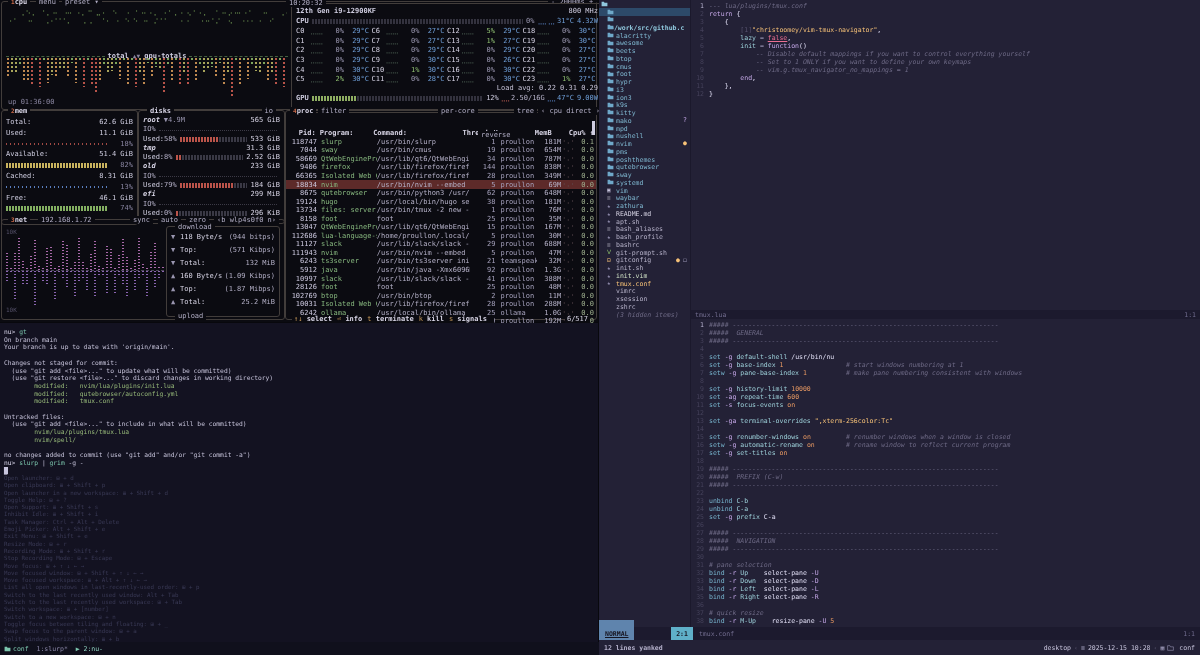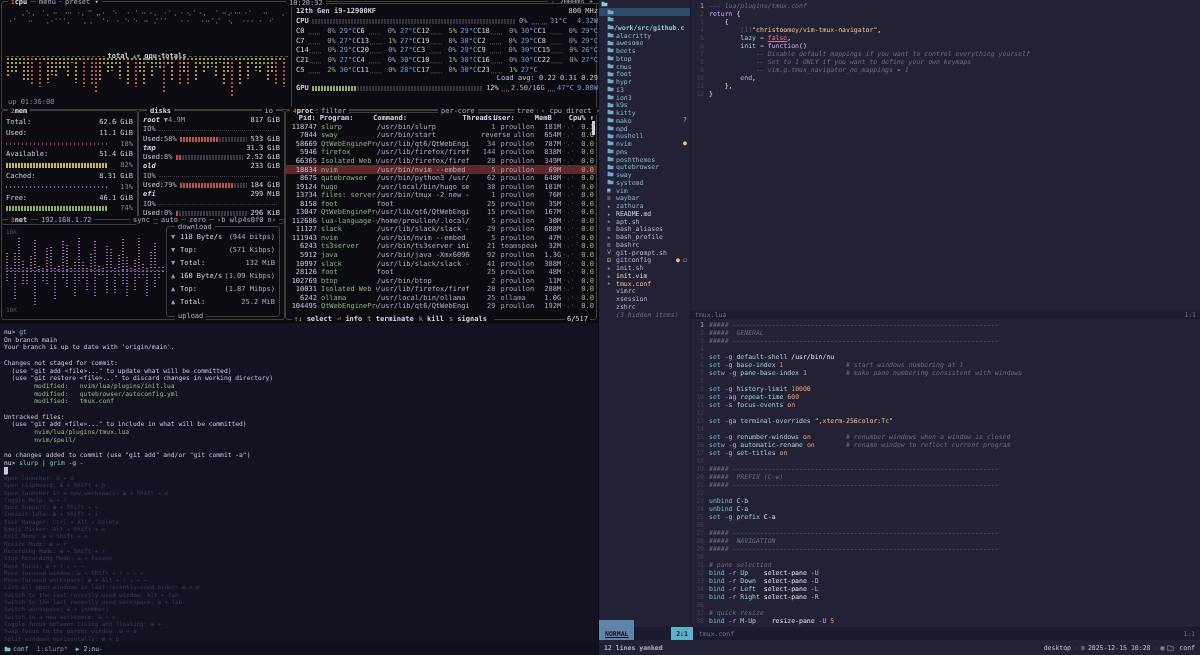--- a/index.html
+++ b/index.html
@@ -12,21 +12,21 @@
   .btag{position:absolute;top:-4px;background:#0b0b11;padding:0 3px;color:#d8d5e6;font-weight:bold;line-height:8px;white-space:nowrap;}
   .btag .hot{color:#c96a4a;font-size:6px;vertical-align:top;}
   .btag.dim{font-weight:normal;color:#b3afc6;}
   .btag.bot{top:auto;bottom:-4px;}
   .brow{display:flex;align-items:center;white-space:nowrap;}
   .meter{flex:1;height:5px;margin:0 3px;background:repeating-linear-gradient(90deg,#33323e 0 2px,transparent 2px 3px);position:relative;overflow:hidden;}
   .meter>i{position:absolute;left:0;top:0;bottom:0;background:repeating-linear-gradient(90deg,#8fae62 0 2px,transparent 2px 3px);}
   .dots{color:#4c6fa6;letter-spacing:-1px;}
   .dots.red{color:#a05048;}
   .pct0{color:#9a97b0;} .pctn{color:#8fbf71;} .temp{color:#6f9fd8;} .watts{color:#6f9fd8;}
-  #cores{display:grid;grid-template-columns:repeat(5,1fr);grid-auto-rows:9.6px;}
+  #cores{display:grid;grid-template-columns:repeat(4,1fr);grid-auto-rows:9.6px;}
   .core{display:flex;align-items:center;white-space:nowrap;overflow:hidden;}
   .core .cn{width:14px;color:#d8d5e6;} .core .cg{width:17px;color:#3f4f46;letter-spacing:-1px;overflow:hidden;}
   .core .cp{width:17px;text-align:right;} .core .ct{width:25px;text-align:right;}
   
   .mrow{display:flex;justify-content:space-between;line-height:10.8px;padding:0 4px;white-space:nowrap;}
   .mbar{display:flex;align-items:center;line-height:10.8px;padding:0 4px;}
   .mbar .bar{flex:1;height:5px;margin-right:4px;}
   .mbar .bp{width:22px;text-align:right;color:#8884a0;}
   .bar.used{background:repeating-linear-gradient(90deg,#a04a44 0 1px,transparent 1px 4px);height:2px;}
   .bar.avail{background:repeating-linear-gradient(90deg,#c9b35e 0 2px,transparent 2px 3px);}
@@ -216,21 +216,21 @@
         <div class="brow" style="line-height:9.7px;">
           <b>12th Gen i9-12900KF</b>
           <span style="margin-left:auto;">800 MHz</span>
         </div>
         <div class="brow" style="line-height:9.7px;">
           <b>CPU</b>
           <span class="meter"></span>
           <span class="pct0">0%</span>
           <span class="dots" style="margin:0 3px;">⣀⣀⢀⣀</span>
           <span class="temp">31°C</span>
-          <span class="watts" style="margin-left:10px;">4.32W</span>
+          <span class="watts" style="margin-left:3px;">4.32W</span>
         </div>
         <div id="cores">
             <div class="core">
               <span class="cn">C0</span>
               <span class="cg">⣀⣀⣀</span>
               <span class="cp pct0">0%</span>
               <span class="ct temp">29°C</span>
             </div>
             <div class="core">
               <span class="cn">C6</span>
@@ -429,21 +429,21 @@
         </div>
     </div>
 
     <div class="bbox" id="disks-box" style="left:138px;top:110px;width:145px;height:107px;padding-top:5px;">
       <span class="btag" style="left:8px;">disks</span>
       <span class="btag dim" style="right:8px;">io</span>
       <div id="disk-rows">
           <div class="drow">
             <span class="dn">root</span>
             <span class="da">▼4.9M</span>
-            <span class="ds">817 GiB</span>
+            <span class="ds">565 GiB</span>
           </div>
           <div class="drow">
             <span class="io">IO%</span>
             <span class="iol"></span>
           </div>
           <div class="drow">
             <span>Used:</span>
             <span style="color: rgb(179, 175, 198);"> 58%</span>
             <span class="dbar">
               <i style="width: 58%;"></i>
@@ -625,21 +625,21 @@
         </div>
     </div>
 
     <div class="bbox" id="proc-box" style="left:285px;top:110px;width:310px;height:208px;">
       <span class="btag" style="left:4px;"><span class="hot">4</span><span>proc</span></span>
       <span class="btag dim" style="left:32px;">filter</span>
       <span class="btag dim" style="left:152px;">per-core</span>
       <span class="btag dim" style="left:192px;margin-top:24px;">reverse</span>
       <span class="btag dim" style="left:228px;">tree</span>
       <span class="btag dim" style="left:252px;">‹ cpu direct ›</span>
-      <div class="prow phead" style="margin-top:3px;">
+      <div class="prow phead" style="margin-top:18px;">
         <span class="pc-pid">Pid:</span>
         <span class="pc-prog">Program:</span>
         <span class="pc-cmd">Command:</span>
         <span class="pc-thr">Threads:</span>
         <span class="pc-user">User:</span>
         <span class="pc-mem">MemB</span>
         <span class="pc-gr"></span>
         <span class="pc-cpu" style="width:30px;">Cpu% ↑</span>
       </div>
       <div id="proc-rows">
@@ -649,39 +649,39 @@
             <span class="pc-cmd">/usr/bin/slurp</span>
             <span class="pc-thr">1</span>
             <span class="pc-user">proullon</span>
             <span class="pc-mem">181M</span>
             <span class="pc-gr">⠂⠄⠂</span>
             <span class="pc-cpu">0.1</span>
           </div>
           <div class="prow">
             <span class="pc-pid">7044</span>
             <span class="pc-prog">sway</span>
-            <span class="pc-cmd">/usr/bin/start</span>
+            <span class="pc-cmd">/usr/bin/cmus</span>
             <span class="pc-thr">19</span>
             <span class="pc-user">proullon</span>
             <span class="pc-mem">654M</span>
             <span class="pc-gr">⠂⠄⠂</span>
             <span class="pc-cpu">0.0</span>
           </div>
           <div class="prow">
             <span class="pc-pid">58669</span>
             <span class="pc-prog">QtWebEngineProc</span>
             <span class="pc-cmd">/usr/lib/qt6/QtWebEngine</span>
             <span class="pc-thr">34</span>
             <span class="pc-user">proullon</span>
             <span class="pc-mem">787M</span>
             <span class="pc-gr">⠂⠄⠂</span>
             <span class="pc-cpu">0.0</span>
           </div>
           <div class="prow">
-            <span class="pc-pid">5946</span>
+            <span class="pc-pid">9406</span>
             <span class="pc-prog">firefox</span>
             <span class="pc-cmd">/usr/lib/firefox/firefox</span>
             <span class="pc-thr">144</span>
             <span class="pc-user">proullon</span>
             <span class="pc-mem">838M</span>
             <span class="pc-gr">⠂⠄⠂</span>
             <span class="pc-cpu">0.0</span>
           </div>
           <div class="prow">
             <span class="pc-pid">66365</span>

